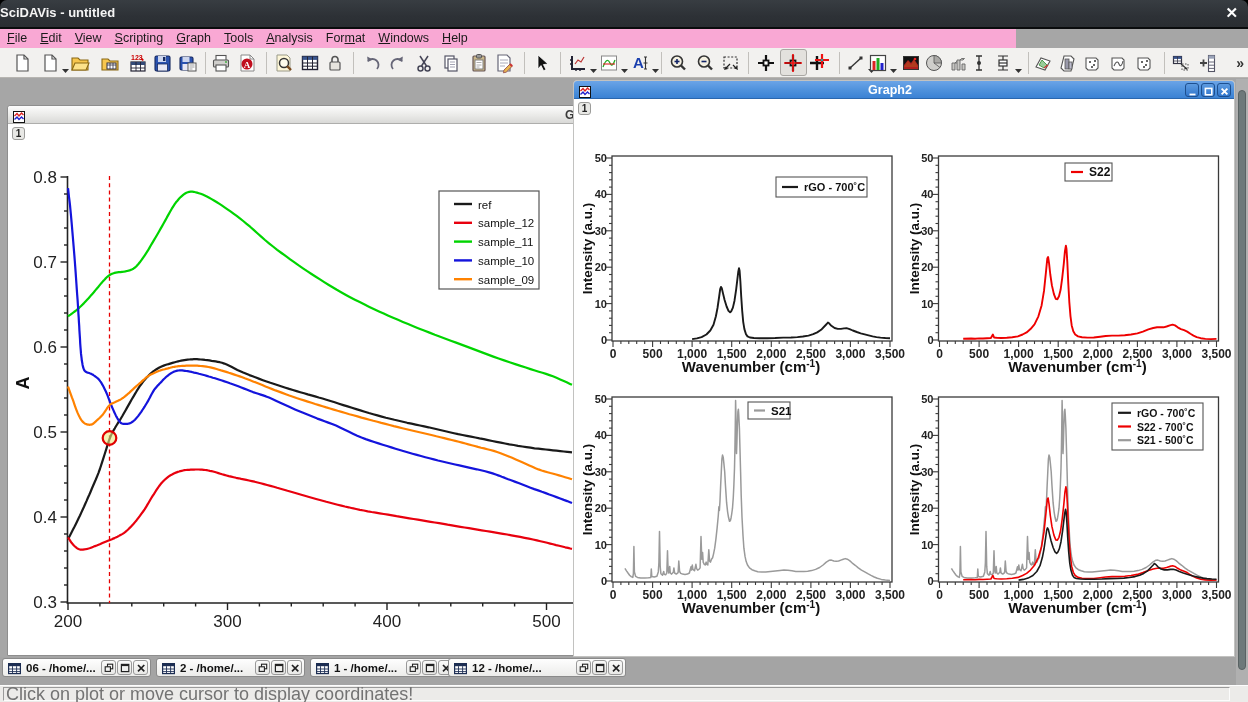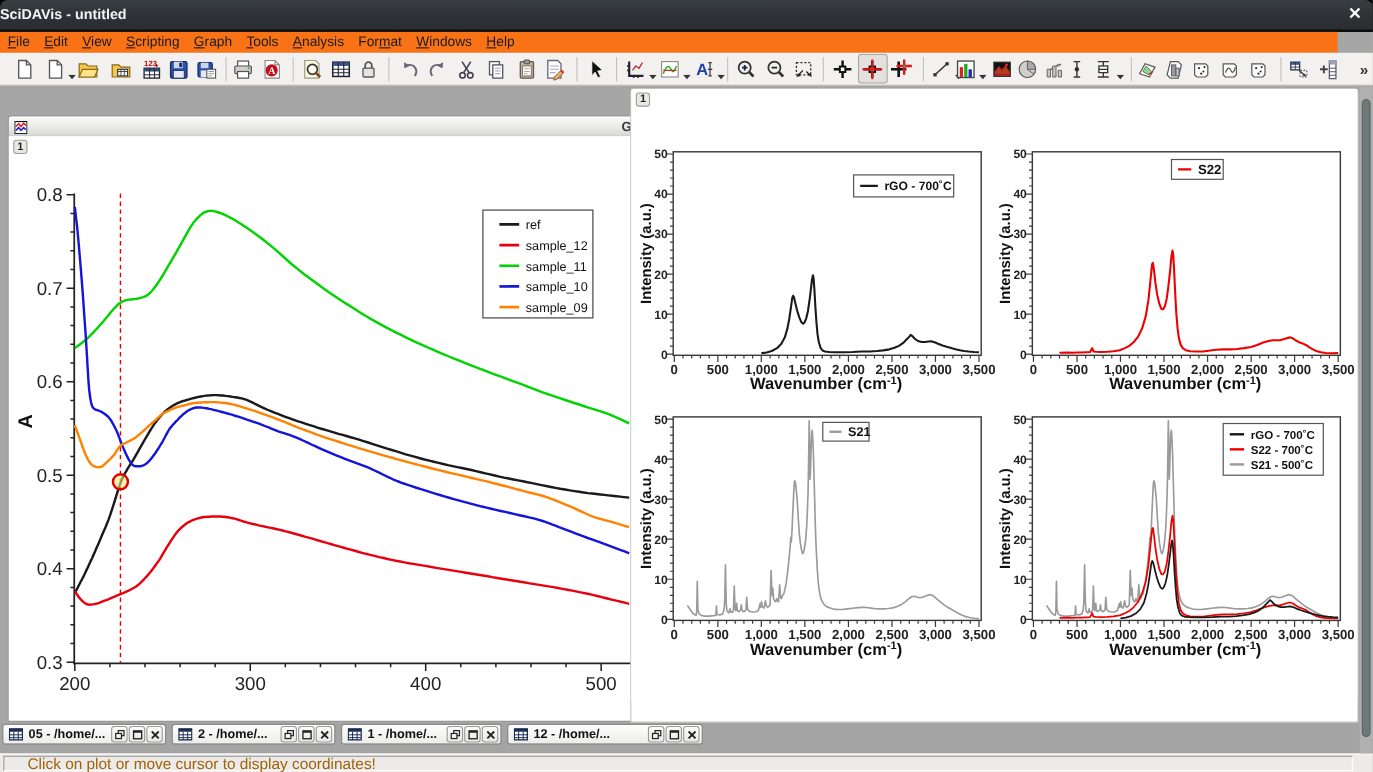--- a/index.html
+++ b/index.html
@@ -1,18 +1,18 @@
 <!DOCTYPE html>
 <html><head><meta charset="utf-8"><style>
 *{margin:0;padding:0;box-sizing:border-box}
 html,body{width:1248px;height:702px;overflow:hidden;font-family:"Liberation Sans",sans-serif;background:#a6a6a6}
 #titlebar{position:absolute;left:0;top:0;width:1248px;height:29px;background:linear-gradient(#383d42,#2d3136 60%,#2a2e32);border-radius:7px 7px 0 0;border-bottom:2px solid #0a0c0d}
 #titlebar .t{position:absolute;left:0;right:0;top:0;height:27px;line-height:26px;text-align:left;color:#f4f4f4;font-size:13px;font-weight:bold}
 #titlebar .x{position:absolute;right:10px;top:0;height:27px;line-height:25px;color:#fff;font-size:15px;font-weight:bold}
-#menubar{position:absolute;left:0;top:29px;width:1216px;height:19px;background:#f97316;font-size:12.5px;color:#1b1b1b}
+#menubar{position:absolute;left:0;top:29px;width:1016px;height:19px;background:#f9a8d4;font-size:12.5px;color:#1b1b1b}
 .mi{display:inline-block;padding:0 6px;line-height:19px;margin-left:1px}
 #toolbar{position:absolute;left:0;top:48px;width:1248px;height:30px;background:#f2f1ef;border-bottom:1px solid #b7b5b1}
 #workspace{position:absolute;left:0;top:79px;width:1248px;height:606px;background:#a6a6a6}
 #win1{position:absolute;left:7px;top:26px;width:1158px;height:551px;background:#fff;border:1px solid #8e8e8e;border-radius:3px 3px 0 0;z-index:1}
 #win1 .wtb{height:18px;background:linear-gradient(#fcfcfc,#eaeae8 55%,#d9d9d7);border-bottom:1px solid #aeaeac;border-radius:3px 3px 0 0;position:relative}
 #win1 .wtb .wt{text-align:center;font-size:12px;font-weight:bold;color:#3a3a3a;line-height:18px}
 .wicon{position:absolute;left:5px;top:3px;width:12px;height:12px}
 #win1 .cont{position:relative;width:100%;height:531px;background:#fff}
 #win2{position:absolute;left:573px;top:1px;width:662px;height:577px;background:#fff;border:1px solid #c2c2c0;border-radius:4px 4px 0 0;z-index:2}
 #win2 .wtb{height:18px;background:linear-gradient(#6ba4e7,#4e91dc 55%,#3b82d4);border-bottom:1px solid #2a67ae;border-radius:3px 3px 0 0;position:relative}
@@ -23,21 +23,21 @@
 .btn1{position:absolute;left:4px;top:3px;width:13px;height:13px;background:#e8e8e5;border:1px solid #9c9c9a;border-radius:3px;font-size:10px;line-height:12px;text-align:center;color:#222;font-weight:bold}
 #scrltrack{position:absolute;right:0;top:0;width:12px;height:606px;background:#b0b0b0;z-index:3}
 #scrlthumb{position:absolute;left:2px;top:11px;width:8px;height:580px;background:#6e797a;border:1px solid #596263;border-radius:4px}
 #tabstrip{position:absolute;left:0;top:657px;width:1248px;height:28px;background:#a4a4a4}
 .tab{position:absolute;top:1px;height:19px;background:linear-gradient(#fefefe,#ececea);border:1px solid #8a8a8a;border-radius:3px}
 .ticon{position:absolute;left:5px;top:2px;width:13px;height:13px}
 .tlab{position:absolute;left:23px;top:0;line-height:18px;font-size:11.5px;font-weight:bold;color:#111}
 .tbtns{position:absolute;right:2px;top:1px}
 .tbtn{display:inline-block;width:15px;height:15px;margin-left:1px;background:linear-gradient(#fbfbfa,#e8e8e6);border:1px solid #999;border-radius:3px;vertical-align:top;text-align:center}
 #statusbar{position:absolute;left:0;top:685px;width:1248px;height:17px;background:#ecebe9;border-top:1px solid #fdfdfd}
-#statusbar .panel{position:absolute;left:3px;right:18px;top:1px;bottom:1px;border:1px solid;border-color:#9a9a9a #fcfcfc #fcfcfc #9a9a9a;line-height:13px;font-size:14px;color:#a16207;padding-left:21px}
+#statusbar .panel{position:absolute;left:3px;right:18px;top:1px;bottom:1px;border:1px solid;border-color:#9a9a9a #fcfcfc #fcfcfc #9a9a9a;line-height:13px;font-size:18px;color:#737373;padding-left:2px}
 </style></head><body>
 <div style="position:absolute;left:0;top:0;width:1248px;height:29px;background:#000"></div>
 <div id="titlebar">
     <div class="t">SciDAVis - untitled</div>
     <div class="x">✕</div>
   </div>
 <div id="menubar"><span class="mi"><u>F</u>ile</span><span class="mi"><u>E</u>dit</span><span class="mi"><u>V</u>iew</span><span class="mi"><u>S</u>cripting</span><span class="mi"><u>G</u>raph</span><span class="mi"><u>T</u>ools</span><span class="mi"><u>A</u>nalysis</span><span class="mi">For<u>m</u>at</span><span class="mi"><u>W</u>indows</span><span class="mi"><u>H</u>elp</span></div>
 <div id="toolbar">
     <div style="position:absolute;left:780px;top:1px;width:27px;height:27px;border:1px solid #a9a7a3;border-radius:3px;background:#e3e1dd"></div>
     <div style="position:absolute;left:11px;top:4px;width:22px;height:22px"><svg width="22" height="22" viewBox="0 0 22 22">
@@ -378,20 +378,35 @@
           <line x1="446" y1="117.6" x2="464" y2="117.6" stroke="#00d400" stroke-width="2.4"></line>
           <text x="470" y="122.1" font-size="11.5" fill="#111">sample_11</text>
           <line x1="446" y1="136.4" x2="464" y2="136.4" stroke="#1414dc" stroke-width="2.4"></line>
           <text x="470" y="140.9" font-size="11.5" fill="#111">sample_10</text>
           <line x1="446" y1="155.2" x2="464" y2="155.2" stroke="#ff8200" stroke-width="2.4"></line>
           <text x="470" y="159.7" font-size="11.5" fill="#111">sample_09</text>
         </svg>
       </div>
     </div>
  <div id="win2">
+      <div class="wtb">
+        <span class="wicon"><svg width="12" height="12" viewBox="0 0 12 12">
+            <rect x="0.5" y="0.5" width="11" height="11" fill="#fff" stroke="#111"></rect>
+            <path d="M1.5 5l2.5-2.5L6 5l2.5-3L10.5 4" fill="none" stroke="#d22" stroke-width="1.4"></path>
+            <path d="M1.5 8.5L4 6l2 2.5L8.5 6l2 2" fill="none" stroke="#22c" stroke-width="1.4"></path>
+          </svg></span>
+        <div class="wt">Graph2</div>
+   <span class="wbtns"><span class="wbtn"><svg width="13" height="13" viewBox="0 0 13 13">
+              <path d="M3.5 9.5h6" stroke="#fff" stroke-width="1.8"></path>
+            </svg></span><span class="wbtn"><svg width="13" height="13" viewBox="0 0 13 13">
+              <rect x="3.4" y="3.4" width="6.4" height="6.4" fill="none" stroke="#fff" stroke-width="1.6"></rect>
+            </svg></span><span class="wbtn"><svg width="13" height="13" viewBox="0 0 13 13">
+              <path d="M3.6 3.6l5.8 5.8M9.4 3.6L3.6 9.4" stroke="#fff" stroke-width="1.9"></path>
+            </svg></span></span>
+      </div>
   <div class="cont">
         <div class="btn1">1</div>
         <svg width="660" height="557" style="position:absolute;left:0;top:0">
           <rect x="38" y="57" width="280" height="185" fill="none" stroke="#3a3a3a" stroke-width="1.3"></rect>
           <line x1="32" y1="241" x2="38" y2="241" stroke="#3a3a3a" stroke-width="1.1"></line>
           <line x1="35" y1="233.7" x2="38" y2="233.7" stroke="#3a3a3a" stroke-width="1.1"></line>
           <line x1="35" y1="226.4" x2="38" y2="226.4" stroke="#3a3a3a" stroke-width="1.1"></line>
           <line x1="35" y1="219.2" x2="38" y2="219.2" stroke="#3a3a3a" stroke-width="1.1"></line>
           <line x1="35" y1="211.9" x2="38" y2="211.9" stroke="#3a3a3a" stroke-width="1.1"></line>
           <line x1="32" y1="204.6" x2="38" y2="204.6" stroke="#3a3a3a" stroke-width="1.1"></line>
@@ -733,21 +748,21 @@
       <div id="scrlthumb"></div>
     </div>
 </div>
 <div id="tabstrip">
     <div class="tab" style="left:2px;width:149px">
       <span class="ticon"><svg width="13" height="13" viewBox="0 0 13 13">
           <rect x="0.6" y="1.6" width="11.8" height="10" fill="#fff" stroke="#1c2d52" stroke-width="1.2"></rect>
           <rect x="0.6" y="1.6" width="11.8" height="2.6" fill="#1c2d52"></rect>
           <path d="M0.6 7h11.8M0.6 9.6h11.8M4.5 4.2v7.4M8.6 4.2v7.4" stroke="#1c2d52" stroke-width="0.9"></path>
         </svg></span>
-      <span class="tlab">05 - /home/...</span>
+      <span class="tlab">06 - /home/...</span>
       <span class="tbtns"><span class="tbtn"><svg width="14" height="14" viewBox="0 0 14 14">
             <rect x="5.5" y="3.2" width="5.2" height="4.6" fill="none" stroke="#222" stroke-width="1.1"></rect>
             <rect x="3.2" y="5.8" width="5.2" height="4.6" fill="#f4f4f2" stroke="#222" stroke-width="1.1"></rect>
           </svg></span><span class="tbtn"><svg width="14" height="14" viewBox="0 0 14 14">
             <rect x="3.4" y="3.4" width="7.4" height="7.2" fill="none" stroke="#222" stroke-width="1.2"></rect>
             <path d="M3.4 4.3h7.4" stroke="#222" stroke-width="1.6"></path>
           </svg></span><span class="tbtn"><svg width="14" height="14" viewBox="0 0 14 14">
             <path d="M4 4l6.3 6.3M10.3 4L4 10.3" stroke="#222" stroke-width="1.7"></path>
           </svg></span></span>
     </div>
@@ -778,21 +793,21 @@
       <span class="tbtns"><span class="tbtn"><svg width="14" height="14" viewBox="0 0 14 14">
             <rect x="5.5" y="3.2" width="5.2" height="4.6" fill="none" stroke="#222" stroke-width="1.1"></rect>
             <rect x="3.2" y="5.8" width="5.2" height="4.6" fill="#f4f4f2" stroke="#222" stroke-width="1.1"></rect>
           </svg></span><span class="tbtn"><svg width="14" height="14" viewBox="0 0 14 14">
             <rect x="3.4" y="3.4" width="7.4" height="7.2" fill="none" stroke="#222" stroke-width="1.2"></rect>
             <path d="M3.4 4.3h7.4" stroke="#222" stroke-width="1.6"></path>
           </svg></span><span class="tbtn"><svg width="14" height="14" viewBox="0 0 14 14">
             <path d="M4 4l6.3 6.3M10.3 4L4 10.3" stroke="#222" stroke-width="1.7"></path>
           </svg></span></span>
     </div>
-    <div class="tab" style="left:461px;width:178px">
+    <div class="tab" style="left:448px;width:178px">
       <span class="ticon"><svg width="13" height="13" viewBox="0 0 13 13">
           <rect x="0.6" y="1.6" width="11.8" height="10" fill="#fff" stroke="#1c2d52" stroke-width="1.2"></rect>
           <rect x="0.6" y="1.6" width="11.8" height="2.6" fill="#1c2d52"></rect>
           <path d="M0.6 7h11.8M0.6 9.6h11.8M4.5 4.2v7.4M8.6 4.2v7.4" stroke="#1c2d52" stroke-width="0.9"></path>
         </svg></span>
       <span class="tlab">12 - /home/...</span>
       <span class="tbtns"><span class="tbtn"><svg width="14" height="14" viewBox="0 0 14 14">
             <rect x="5.5" y="3.2" width="5.2" height="4.6" fill="none" stroke="#222" stroke-width="1.1"></rect>
             <rect x="3.2" y="5.8" width="5.2" height="4.6" fill="#f4f4f2" stroke="#222" stroke-width="1.1"></rect>
           </svg></span><span class="tbtn"><svg width="14" height="14" viewBox="0 0 14 14">

